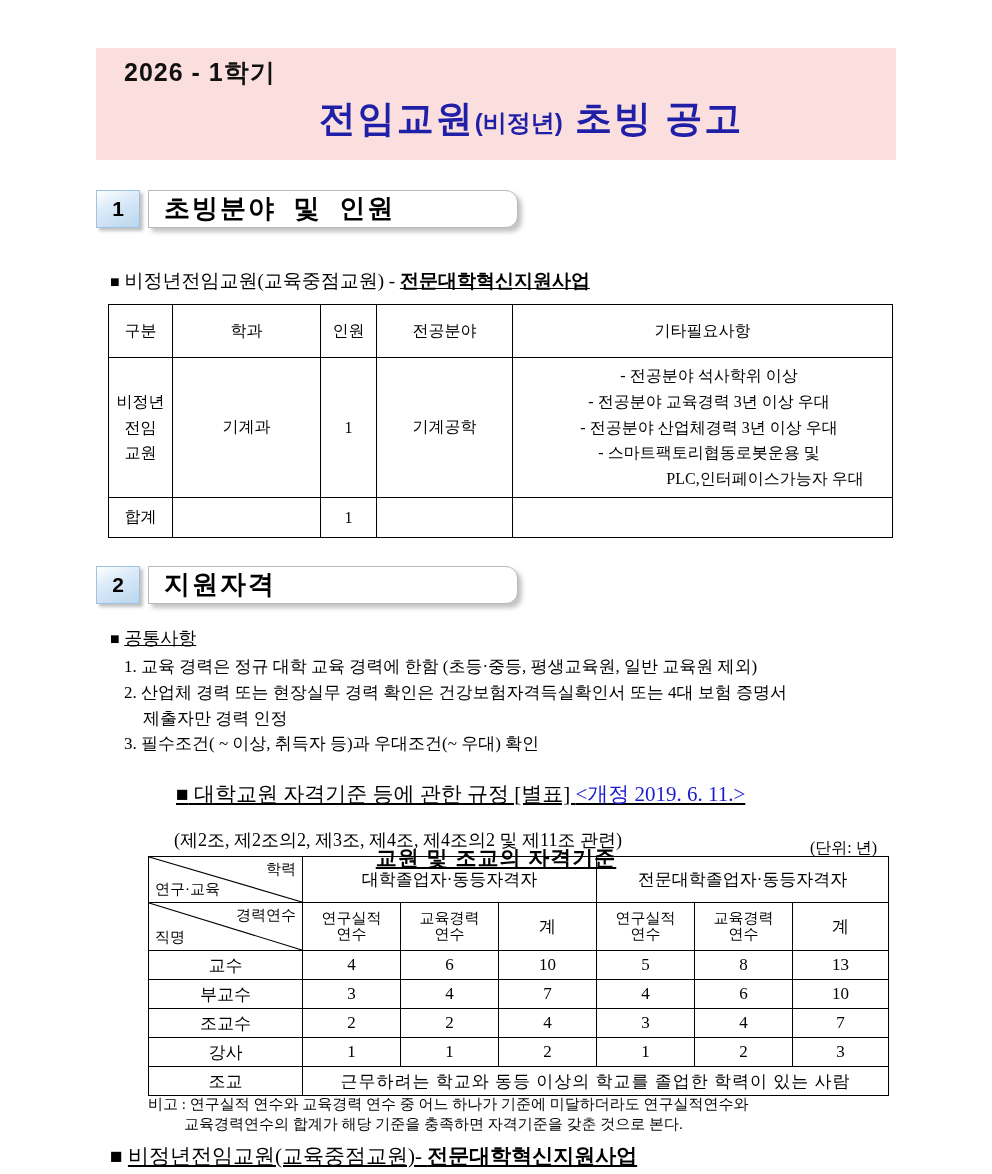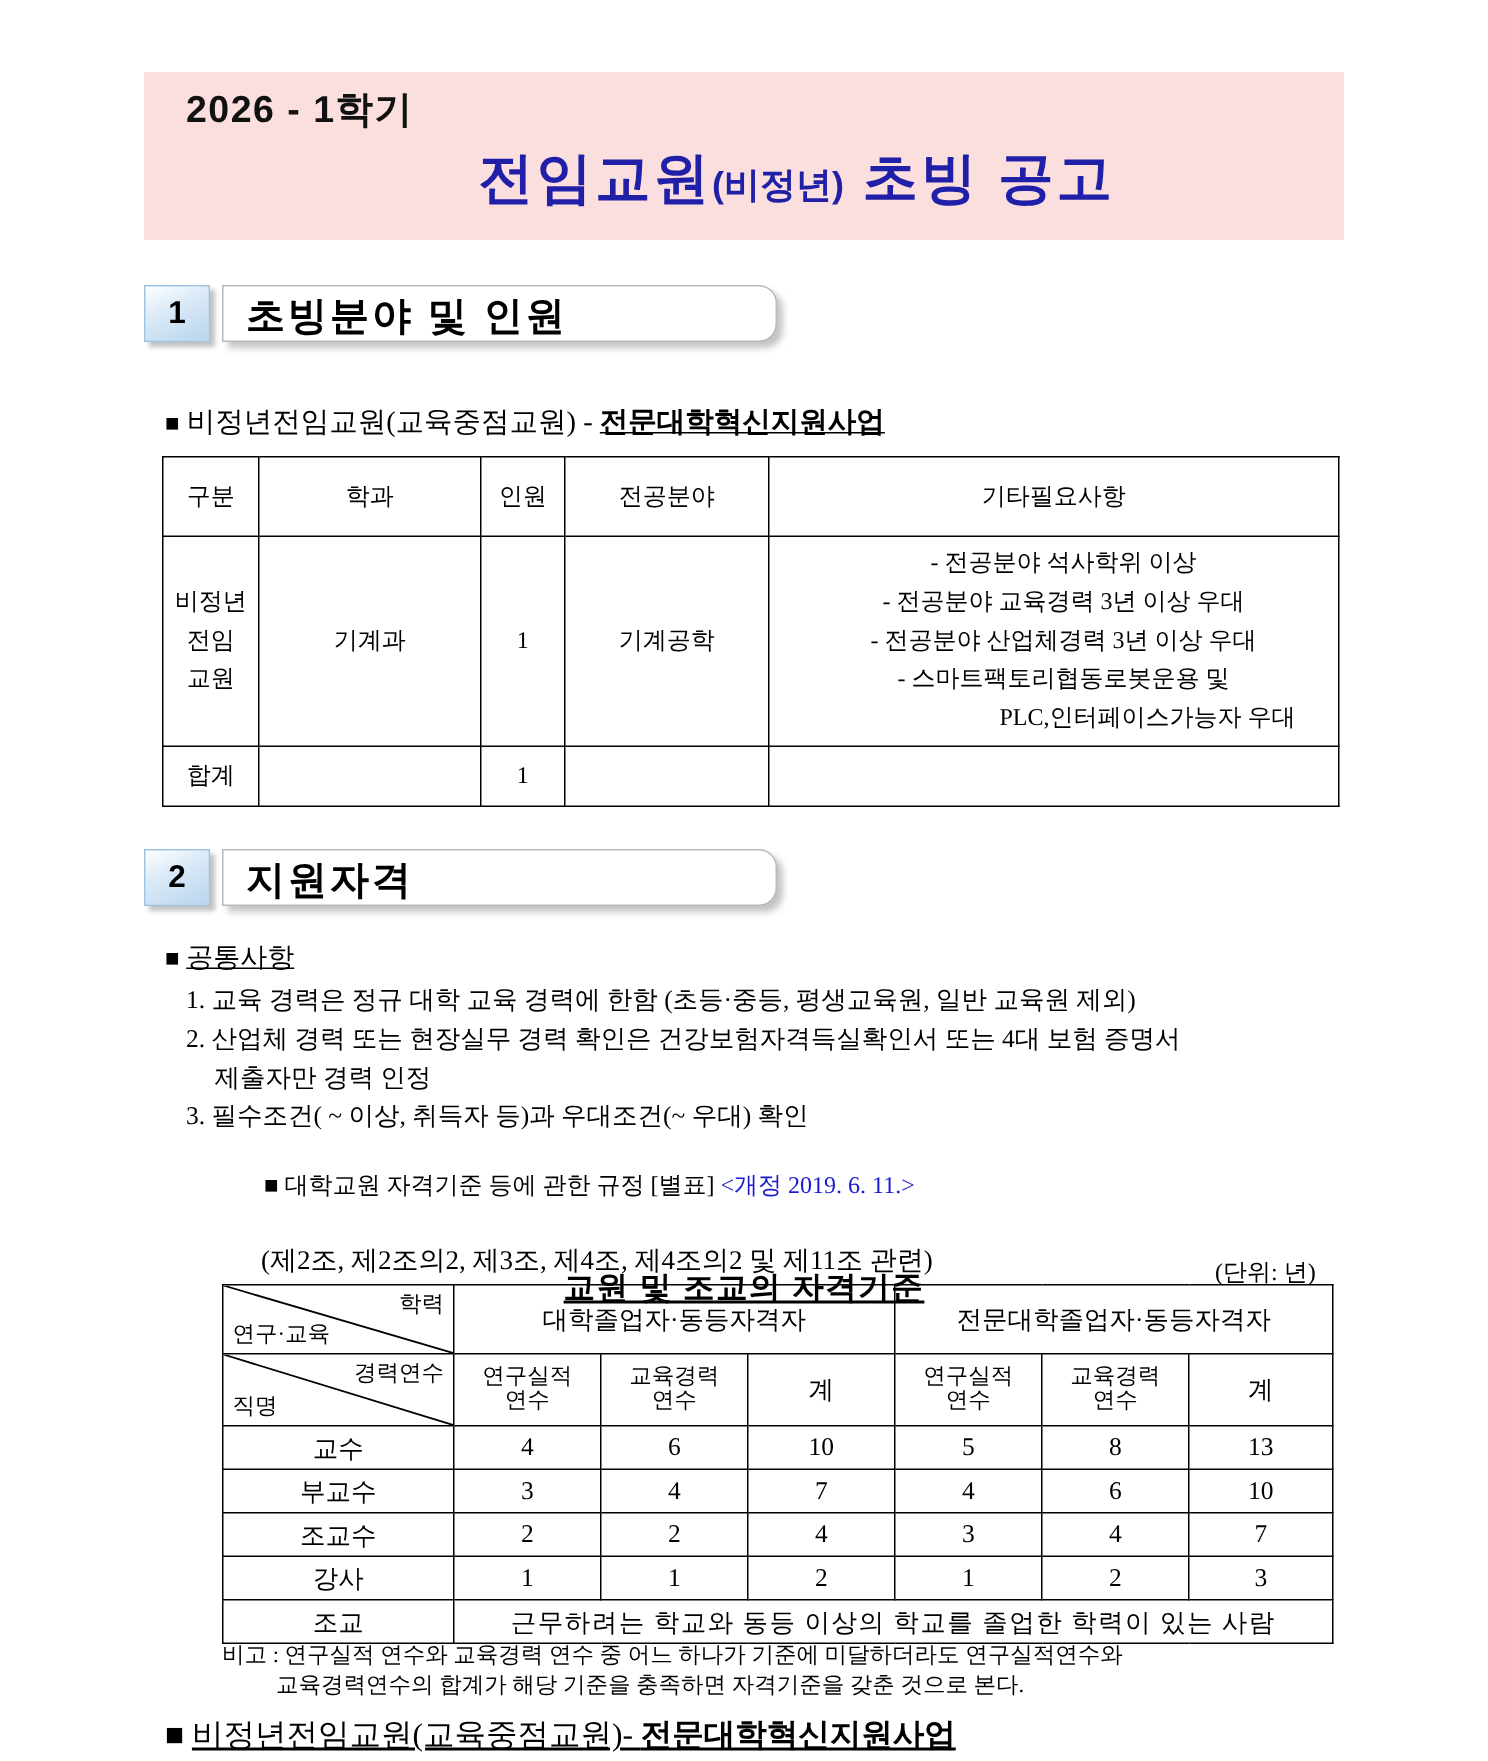--- a/index.html
+++ b/index.html
@@ -88,21 +88,21 @@
     border-radius: 0 12px 12px 0;
     box-shadow: 4px 4px 4px rgba(140,140,140,0.5);
     box-sizing: border-box;
   }
   .head-text {
     position: absolute;
     left: 68px;
     top: 2px;
     height: 36px;
     line-height: 36px;
-    font-family: Liberation Sans, sans-serif;
+    font-family: Liberation Mono, monospace;
     font-weight: bold;
     font-size: 26px;
     letter-spacing: 2px;
     color: #000;
   }
 
   
   .abs { position: absolute; }
 
   .bullet-line {
@@ -135,22 +135,23 @@
   }
   .indent-plc { padding-left: 112px; display: block; }
 
   
   .olist { position: absolute; font-size: 17px; line-height: 1.52; }
   .olist .row { white-space: nowrap; }
   .olist .cont { padding-left: 19px; }
 
   .note-reg {
     position: absolute;
-    font-size: 16px;
+    font-size: 21px;
     white-space: nowrap;
+    text-decoration: underline;
   }
   .note-reg .blue { color: #1a1ad0; }
   .center-title {
     position: absolute;
     width: 992px;
     left: 0;
     text-align: center;
     font-family: "Liberation Sans", sans-serif;
     font-weight: bold;
     font-size: 21px;

